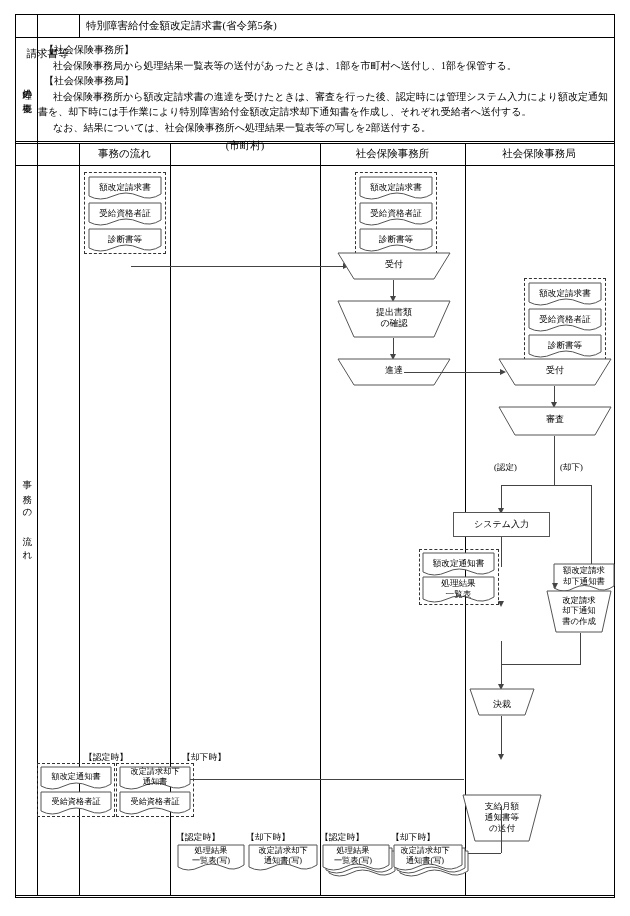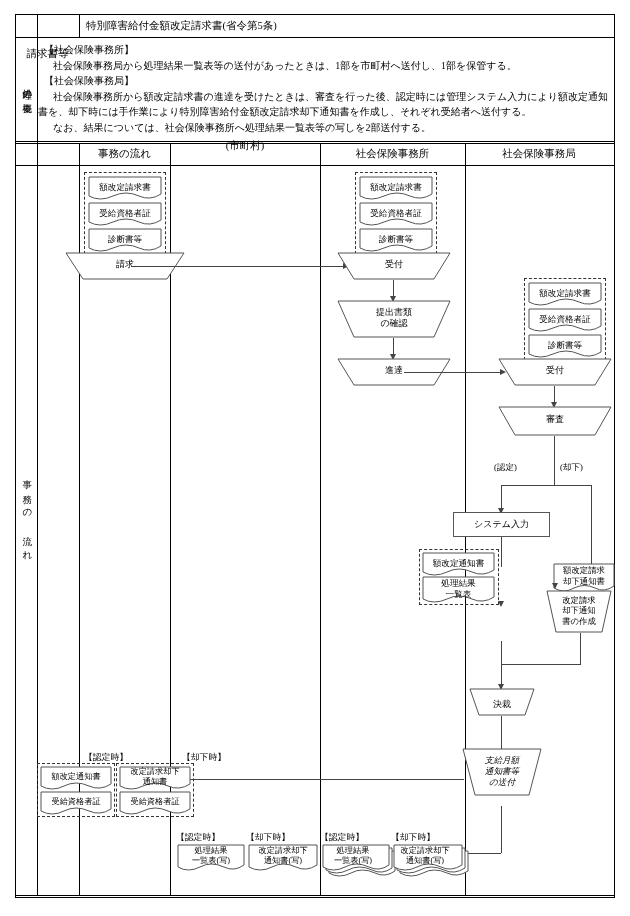--- a/index.html
+++ b/index.html
@@ -130,26 +130,20 @@
       </svg>
     <div class="doctext">受給資格者証</div>
   </div>
   <div class="doc" style="left:88px;top:228px;width:74px;height:24px;">
     <svg width="74" height="24" viewBox="0 0 74 24">
         <path d="M1 1 H73 V18 Q62 25 51 20 Q38 14 25 20 Q12 26 1 20 Z" fill="#fff" stroke="#555" stroke-width="1"></path>
       </svg>
     <div class="doctext">診断書等</div>
   </div>
 
-  <div class="trap" style="left:65px;top:252px;width:120px;height:28px;">
-    <svg width="120" height="28" viewBox="0 0 120 28">
-        <path d="M1 1 H119 L102 27 H18 Z" fill="#fff" stroke="#555" stroke-width="1"></path>
-      </svg>
-    <div class="traptext" style="padding-bottom:3px">請求</div>
-  </div>
 
   <div class="ln-h" style="left:131px;top:266px;width:212px;"></div>
   <div class="arr arr-r" style="left:343px;top:262.6px;"></div>
 
   <div class="group-dash" style="left:355px;top:172px;width:82px;height:82px;"></div>
   <div class="doc" style="left:359px;top:176px;width:74px;height:24px;">
     <svg width="74" height="24" viewBox="0 0 74 24">
         <path d="M1 1 H73 V18 Q62 25 51 20 Q38 14 25 20 Q12 26 1 20 Z" fill="#fff" stroke="#555" stroke-width="1"></path>
       </svg>
     <div class="doctext">額改定請求書</div>
@@ -292,21 +286,21 @@
   <div class="trap" style="left:469px;top:688px;width:66px;height:36px;">
     <svg width="66" height="28" viewBox="0 0 66 28">
         <path d="M1 1 H65 L56 27 H10 Z" fill="#fff" stroke="#555" stroke-width="1"></path>
       </svg>
     <div class="traptext" style="padding-bottom:3px">決裁</div>
   </div>
 
   <div class="ln-v" style="left:501px;top:716px;height:40px;"></div>
   <div class="arr arr-d" style="left:497.6px;top:754px;"></div>
 
-  <div class="trap" style="left:462px;top:748px;width:80px;height:48px;font-style:italic;">
+  <div class="trap" style="left:462px;top:794px;width:80px;height:48px;">
     <svg width="80" height="48" viewBox="0 0 80 48">
         <path d="M1 1 H79 L67 47 H13 Z" fill="#fff" stroke="#555" stroke-width="1"></path>
       </svg>
     <div class="traptext" style="font-size:8.6px;line-height:11px;white-space:pre-line;padding-bottom:2px;">支給月額
 通知書等
 の送付</div>
   </div>
 
   <div class="ln-h" style="left:178px;top:779px;width:286px;"></div>
   <div class="arr arr-l" style="left:172px;top:775.6px;"></div>

